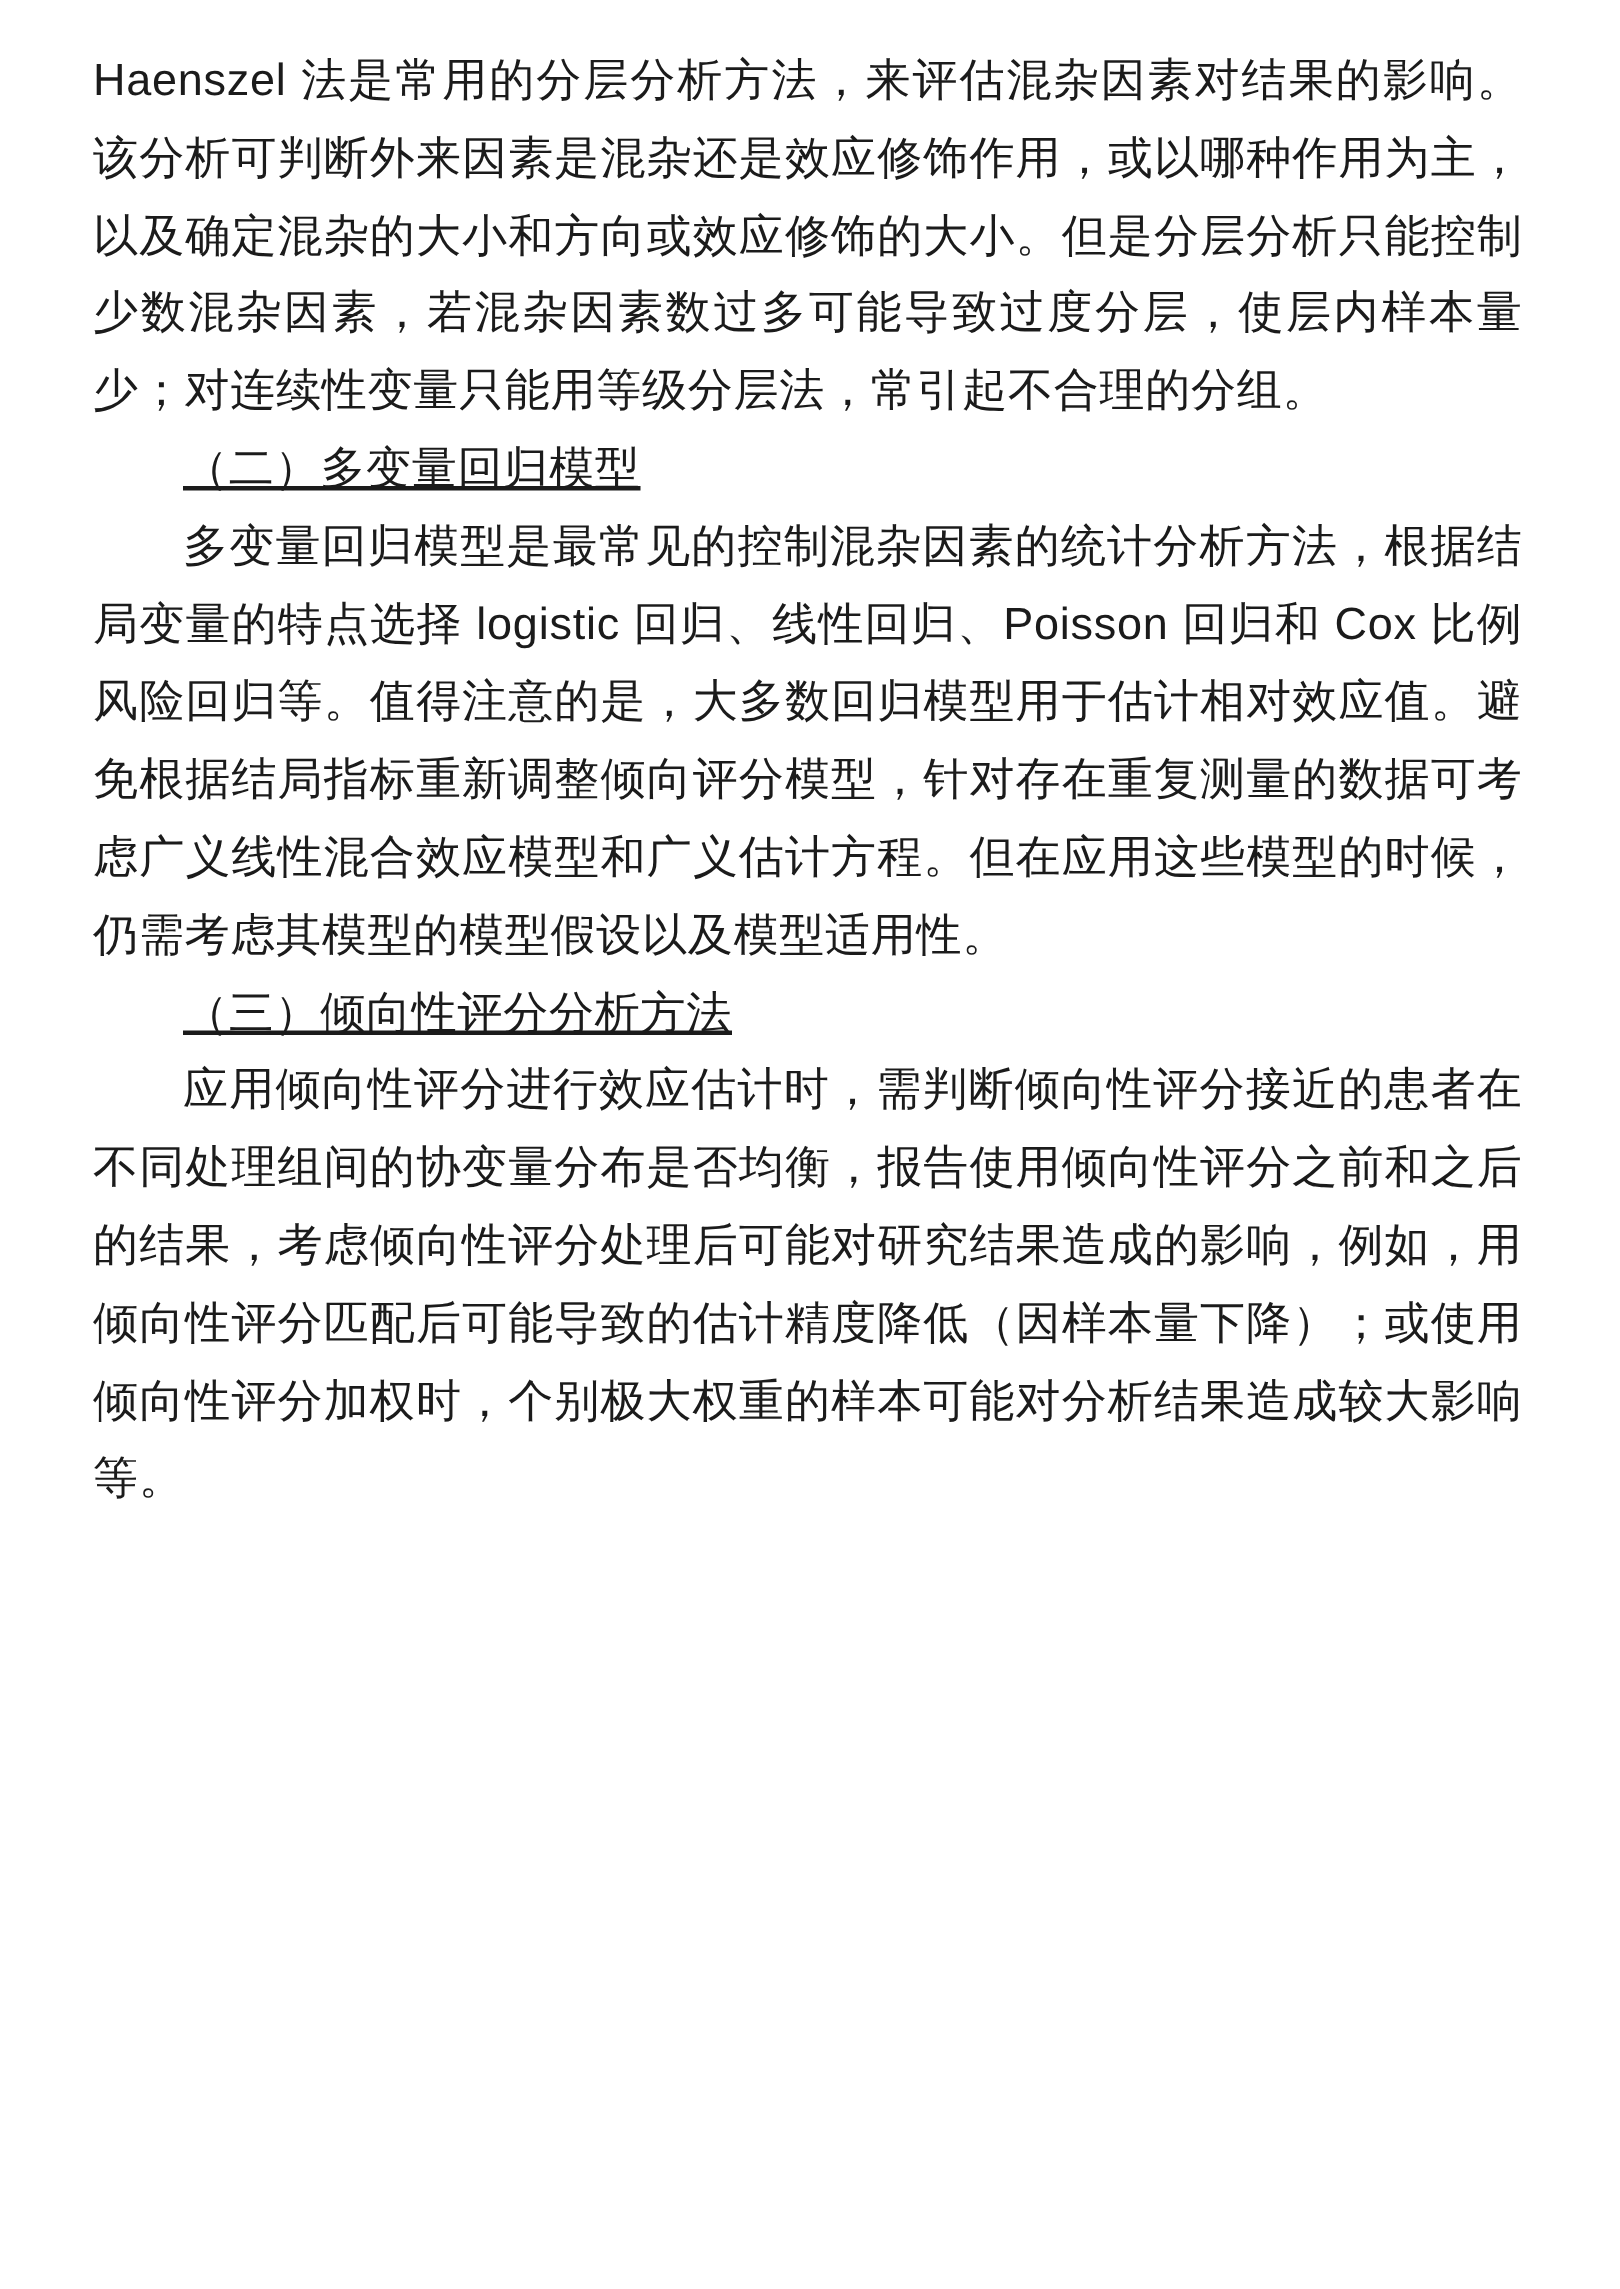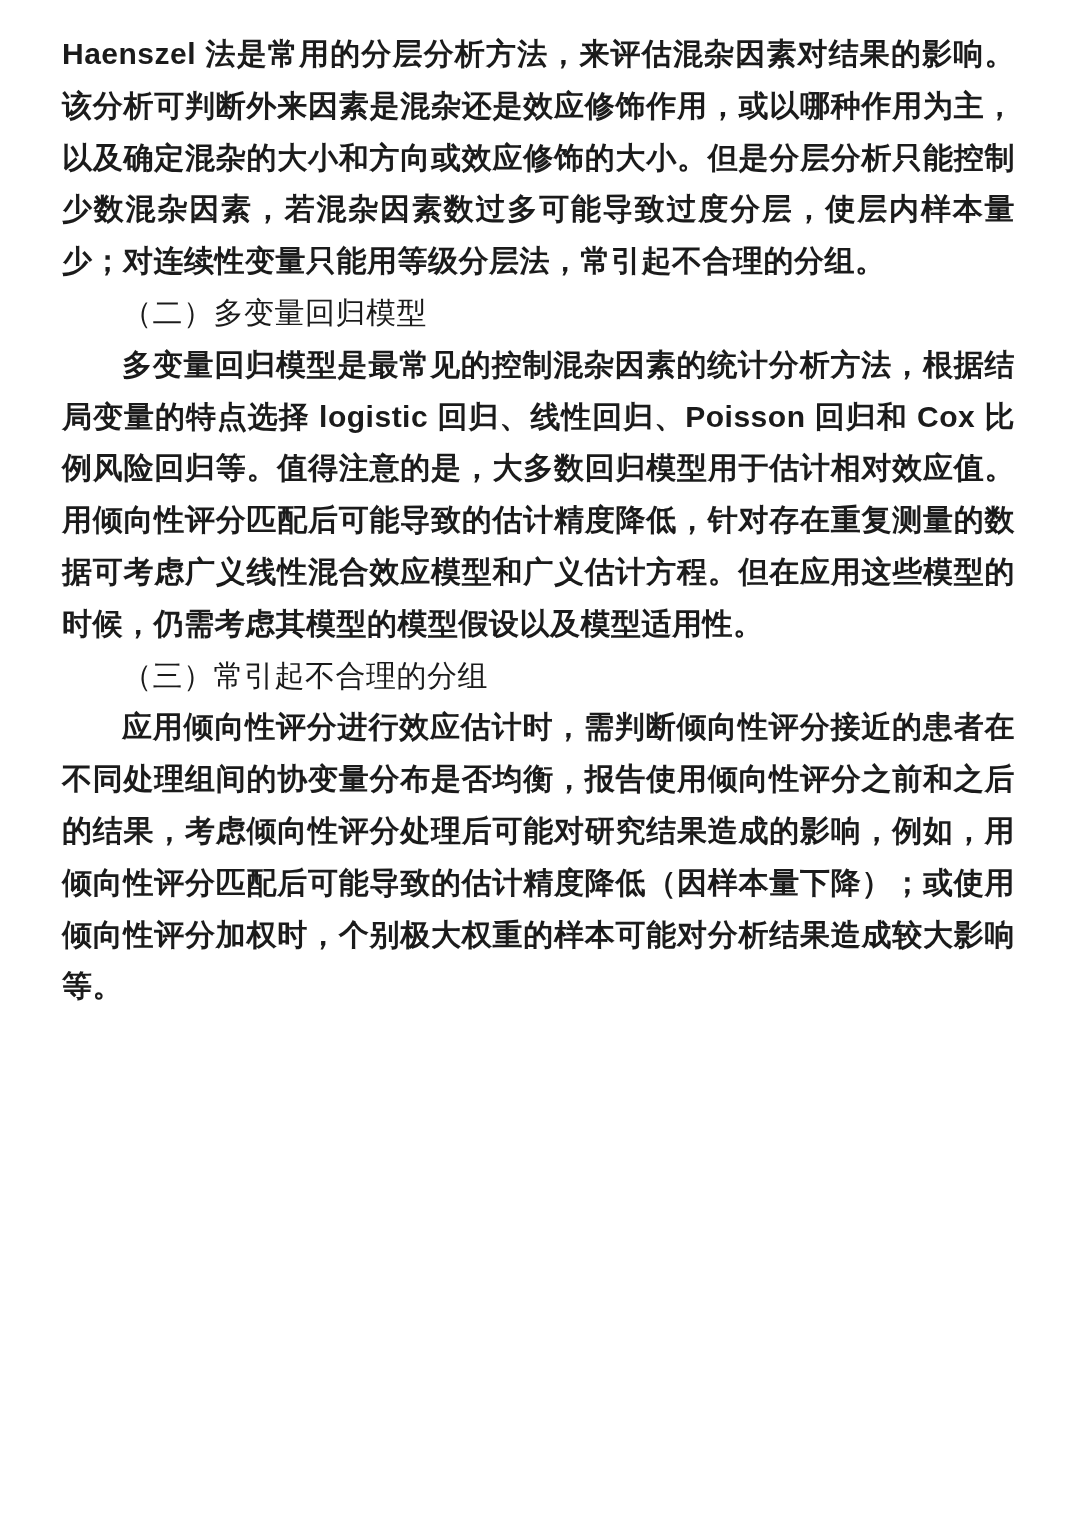--- a/index.html
+++ b/index.html
@@ -16,32 +16,33 @@
     width: 953px;
     font-family: "Liberation Sans", "DejaVu Sans", sans-serif;
     font-size: 30px;
     line-height: 51.8px;
     color: #1b1b1b;
     text-align: justify;
     letter-spacing: 0.5px;
   }
   .para {
     text-indent: 2em;
-    font-weight: 700;
+    font-weight: 400;
   }
   .para.no-indent {
     text-indent: 0;
   }
   .heading {
     text-indent: 2em;
     font-weight: 400;
+    text-decoration: underline;
   }
 </style>
 </head>
 <body>
 
 <div class="page">
   <p class="para no-indent">Haenszel 法是常用的分层分析方法，来评估混杂因素对结果的影响。该分析可判断外来因素是混杂还是效应修饰作用，或以哪种作用为主，以及确定混杂的大小和方向或效应修饰的大小。但是分层分析只能控制少数混杂因素，若混杂因素数过多可能导致过度分层，使层内样本量少；对连续性变量只能用等级分层法，常引起不合理的分组。</p>
   <p class="heading">（二）多变量回归模型</p>
-  <p class="para">多变量回归模型是最常见的控制混杂因素的统计分析方法，根据结局变量的特点选择 logistic 回归、线性回归、Poisson 回归和 Cox 比例风险回归等。值得注意的是，大多数回归模型用于估计相对效应值。用倾向性评分匹配后可能导致的估计精度降低，针对存在重复测量的数据可考虑广义线性混合效应模型和广义估计方程。但在应用这些模型的时候，仍需考虑其模型的模型假设以及模型适用性。</p>
-  <p class="heading">（三）常引起不合理的分组</p>
+  <p class="para">多变量回归模型是最常见的控制混杂因素的统计分析方法，根据结局变量的特点选择 logistic 回归、线性回归、Poisson 回归和 Cox 比例风险回归等。值得注意的是，大多数回归模型用于估计相对效应值。避免根据结局指标重新调整倾向评分模型，针对存在重复测量的数据可考虑广义线性混合效应模型和广义估计方程。但在应用这些模型的时候，仍需考虑其模型的模型假设以及模型适用性。</p>
+  <p class="heading">（三）倾向性评分分析方法</p>
   <p class="para">应用倾向性评分进行效应估计时，需判断倾向性评分接近的患者在不同处理组间的协变量分布是否均衡，报告使用倾向性评分之前和之后的结果，考虑倾向性评分处理后可能对研究结果造成的影响，例如，用倾向性评分匹配后可能导致的估计精度降低（因样本量下降）；或使用倾向性评分加权时，个别极大权重的样本可能对分析结果造成较大影响等。</p>
 </div>
 
 </body></html>

